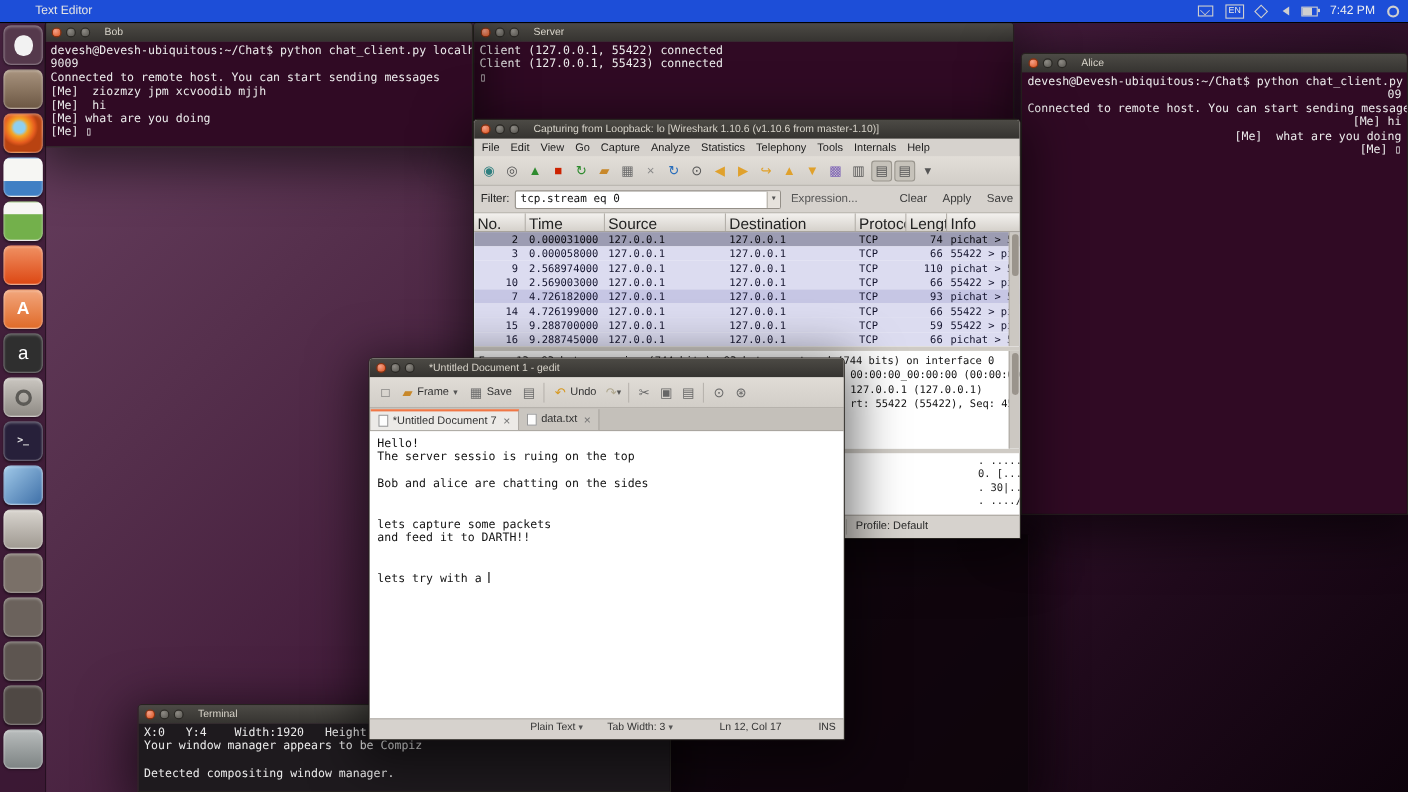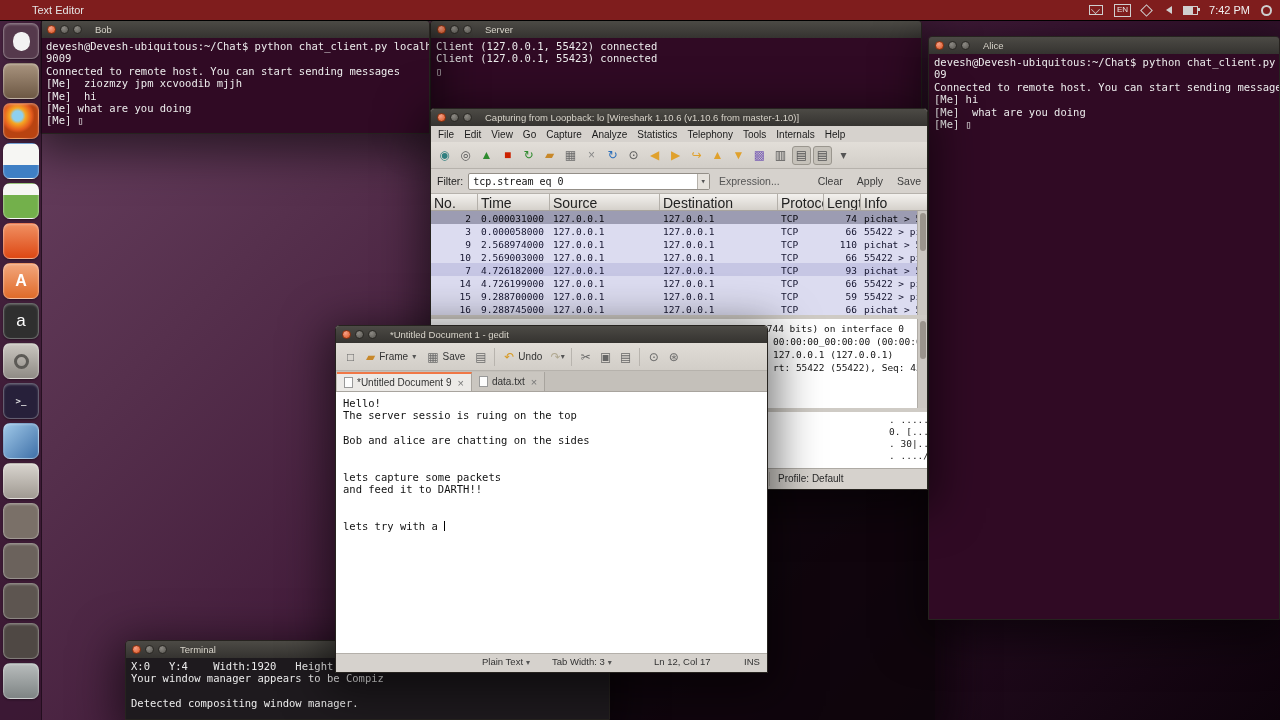--- a/index.html
+++ b/index.html
@@ -4,21 +4,21 @@
 <style>
   html,body{margin:0;padding:0;}
   body{
     position:relative;width:1280px;height:720px;overflow:hidden;
     background:linear-gradient(135deg,#6b4263 0%,#56304d 25%,#3d1635 55%,#200a1c 80%,#0e030c 100%);
     font-family:"Liberation Sans","DejaVu Sans",sans-serif;
     -webkit-font-smoothing:antialiased;
   }
 
   
-  .topbar{position:absolute;left:0;top:0;width:1280px;height:20px;background:#7f1d1d;color:#dcdcdc;
+  .topbar{position:absolute;left:0;top:0;width:1280px;height:20px;background:#1d4ed8;color:#dcdcdc;
     display:flex;align-items:center;font-size:11px;z-index:9;border-bottom:1px solid #000;}
   .appname{margin-left:32px;color:#e4e4e4;}
   .tright{margin-left:auto;display:flex;align-items:center;gap:11px;margin-right:8px;}
   .t-mail{width:12px;height:8px;border:1px solid #cfcfcf;position:relative;}
   .t-mail::after{content:"";position:absolute;left:1px;top:-1px;width:8px;height:8px;border-left:1px solid #cfcfcf;border-bottom:1px solid #cfcfcf;transform:rotate(-45deg) scale(.7);}
   .t-en{border:1px solid #cfcfcf;font-size:8px;line-height:10px;height:11px;padding:0 2px;color:#e8e8e8;}
   .t-bt{width:7px;height:7px;border:1px solid #cfcfcf;transform:rotate(45deg);}
   .t-vol{width:0;height:0;border:4px solid transparent;border-right:6px solid #cfcfcf;}
   .t-batt{width:13px;height:7px;border:1px solid #cfcfcf;position:relative;background:linear-gradient(90deg,#cfcfcf 0 70%,transparent 70%);}
   .t-batt::after{content:"";position:absolute;right:-3px;top:1px;width:2px;height:3px;background:#cfcfcf;}
@@ -63,21 +63,21 @@
   .wbtn.close{background:radial-gradient(circle at 35% 30%,#f5a088,#d9531e);border-color:#8c2f0e;}
   .wtitle{margin-left:6px;white-space:nowrap;overflow:hidden;}
 
   
   .termbody{background:#300a24;color:#ececec;font-family:"DejaVu Sans Mono","Liberation Mono",monospace;
     font-size:10.5px;line-height:12.4px;padding:2px 5px;height:calc(100% - 17px);box-sizing:border-box;
     overflow:hidden;}
   .termbody .line{white-space:pre;}
   #win-bob{left:40px;top:20px;width:390px;height:114px;z-index:3;}
   #win-server{left:430px;top:20px;width:492px;height:92px;z-index:2;}
-  #win-alice{left:928px;top:36px;width:352px;height:584px;z-index:3;}
+  #win-alice{left:928px;top:48px;width:352px;height:420px;z-index:3;text-align:right;}
   #win-term{left:125px;top:640px;width:485px;height:80px;z-index:2;}
   #win-term .termbody{background:#1e1a1e;}
   .backdrop{position:absolute;left:608px;top:486px;width:327px;height:234px;z-index:1;
     background:rgba(12,4,10,.88);box-shadow:0 0 34px 18px rgba(12,4,10,.8);}
 
   
   #win-ws{left:430px;top:108px;width:498px;height:382px;z-index:4;background:#d6d2cd;display:flex;flex-direction:column;}
   .ws-menubar{height:16px;display:flex;align-items:center;padding-left:2px;font-size:10px;color:#1b1b1b;flex:0 0 auto;}
   .mitem{padding:0 5px;}
   .ws-toolbar{height:26px;display:flex;align-items:center;gap:2px;padding:0 4px;border-bottom:1px solid #b6b2ac;
@@ -490,21 +490,21 @@
       <div class="wsic">
         <span class="gglyph" style="color: rgb(102, 102, 102);">⊙</span>
       </div>
       <div class="wsic">
         <span class="gglyph" style="color: rgb(102, 102, 102);">⊛</span>
       </div>
     </div>
   <div class="ged-tabs">
     <div class="tab active">
       <span class="tpage"></span>
-      <span>*Untitled Document 9</span>
+      <span>*Untitled Document 7</span>
       <span class="tclose">×</span>
     </div>
     <div class="tab">
       <span class="tpage"></span>
       <span>data.txt</span>
       <span class="tclose">×</span>
     </div>
   </div>
   <div class="ged-text">
       <div class="line">Hello!</div>

